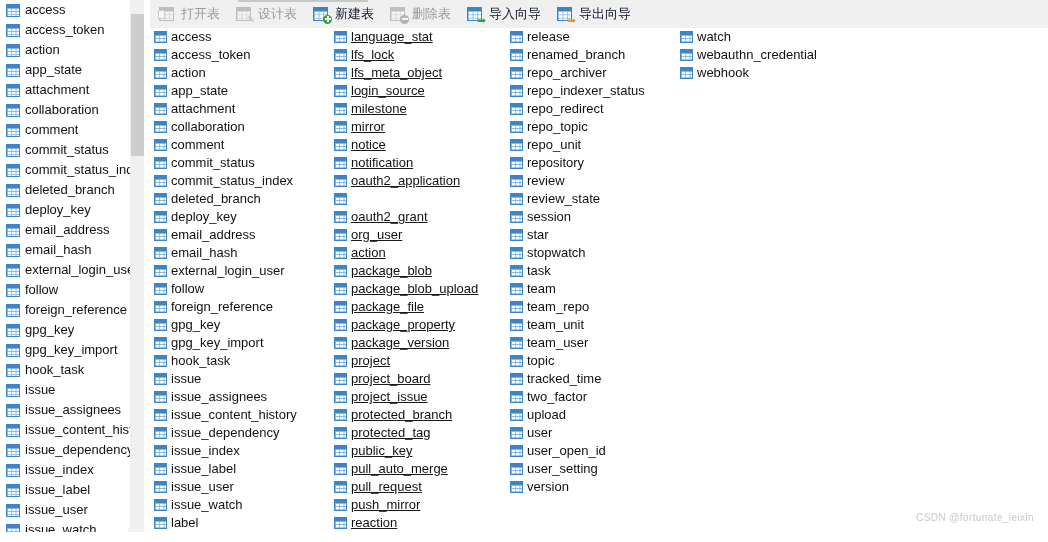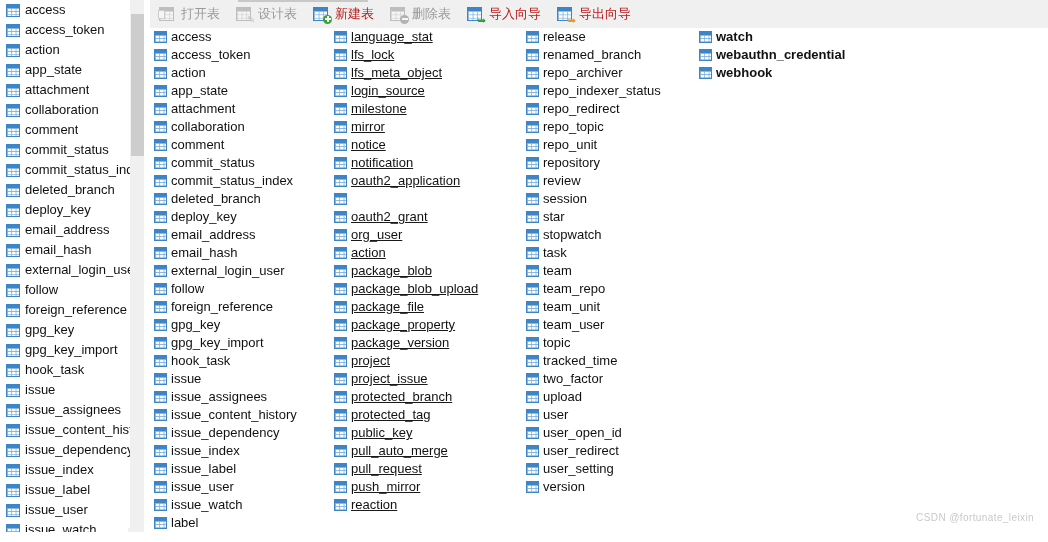--- a/index.html
+++ b/index.html
@@ -59,21 +59,21 @@
   }
   #toolbar:before{
     content:"";position:absolute;left:88px;top:0;width:130px;height:2px;
     background:#c8c8c8;
   }
   .tb-btn{
     display:flex;align-items:center;height:24px;padding:0 7px;margin-left:2px;
     cursor:default;white-space:nowrap;border-radius:2px;
   }
   .tb-btn .tlabel{
-    margin-left:5px;font-size:13px;color:#b91c1c;
+    margin-left:5px;font-size:13px;color:#0f172a;
     font-family:"DejaVu Sans","Liberation Sans",sans-serif;
   }
   .tb-btn.disabled .tlabel{color:#9a9a9a;}
   .tb-btn.disabled .tbico{opacity:.42;filter:grayscale(100%);}
 
   
   #listarea{
     position:absolute;left:150px;top:28px;width:898px;height:514px;
     background:#ffffff;overflow:hidden;
   }
@@ -526,20 +526,24 @@
         <div class="item-row">
           <span class="tbl-ico sm"></span>
           <span class="lbl">package_version</span>
         </div>
         <div class="item-row">
           <span class="tbl-ico sm"></span>
           <span class="lbl">project</span>
         </div>
         <div class="item-row">
           <span class="tbl-ico sm"></span>
+          <span class="lbl">project_board</span>
+        </div>
+        <div class="item-row">
+          <span class="tbl-ico sm"></span>
           <span class="lbl">project_issue</span>
         </div>
         <div class="item-row">
           <span class="tbl-ico sm"></span>
           <span class="lbl">protected_branch</span>
         </div>
         <div class="item-row">
           <span class="tbl-ico sm"></span>
           <span class="lbl">protected_tag</span>
         </div>
@@ -557,21 +561,21 @@
         </div>
         <div class="item-row">
           <span class="tbl-ico sm"></span>
           <span class="lbl">push_mirror</span>
         </div>
         <div class="item-row">
           <span class="tbl-ico sm"></span>
           <span class="lbl">reaction</span>
         </div>
       </div>
-      <div class="col" style="left: 374px;">
+      <div class="col" style="left: 358px;">
         <div class="item-row">
           <span class="tbl-ico sm"></span>
           <span class="lbl">release</span>
         </div>
         <div class="item-row">
           <span class="tbl-ico sm"></span>
           <span class="lbl">renamed_branch</span>
         </div>
         <div class="item-row">
           <span class="tbl-ico sm"></span>
@@ -596,20 +600,24 @@
         <div class="item-row">
           <span class="tbl-ico sm"></span>
           <span class="lbl">repository</span>
         </div>
         <div class="item-row">
           <span class="tbl-ico sm"></span>
           <span class="lbl">review</span>
         </div>
         <div class="item-row">
           <span class="tbl-ico sm"></span>
+          <span class="lbl">review_state</span>
+        </div>
+        <div class="item-row">
+          <span class="tbl-ico sm"></span>
           <span class="lbl">session</span>
         </div>
         <div class="item-row">
           <span class="tbl-ico sm"></span>
           <span class="lbl">star</span>
         </div>
         <div class="item-row">
           <span class="tbl-ico sm"></span>
           <span class="lbl">stopwatch</span>
         </div>
@@ -652,32 +660,28 @@
         <div class="item-row">
           <span class="tbl-ico sm"></span>
           <span class="lbl">user</span>
         </div>
         <div class="item-row">
           <span class="tbl-ico sm"></span>
           <span class="lbl">user_open_id</span>
         </div>
         <div class="item-row">
           <span class="tbl-ico sm"></span>
-          <span class="lbl">user_redirect</span>
-        </div>
-        <div class="item-row">
-          <span class="tbl-ico sm"></span>
           <span class="lbl">user_setting</span>
         </div>
         <div class="item-row">
           <span class="tbl-ico sm"></span>
           <span class="lbl">version</span>
         </div>
       </div>
-      <div class="col" style="left: 547px; font-weight: bold;">
+      <div class="col" style="left: 528px;">
         <div class="item-row">
           <span class="tbl-ico sm"></span>
           <span class="lbl">watch</span>
         </div>
         <div class="item-row">
           <span class="tbl-ico sm"></span>
           <span class="lbl">webauthn_credential</span>
         </div>
         <div class="item-row">
           <span class="tbl-ico sm"></span>

